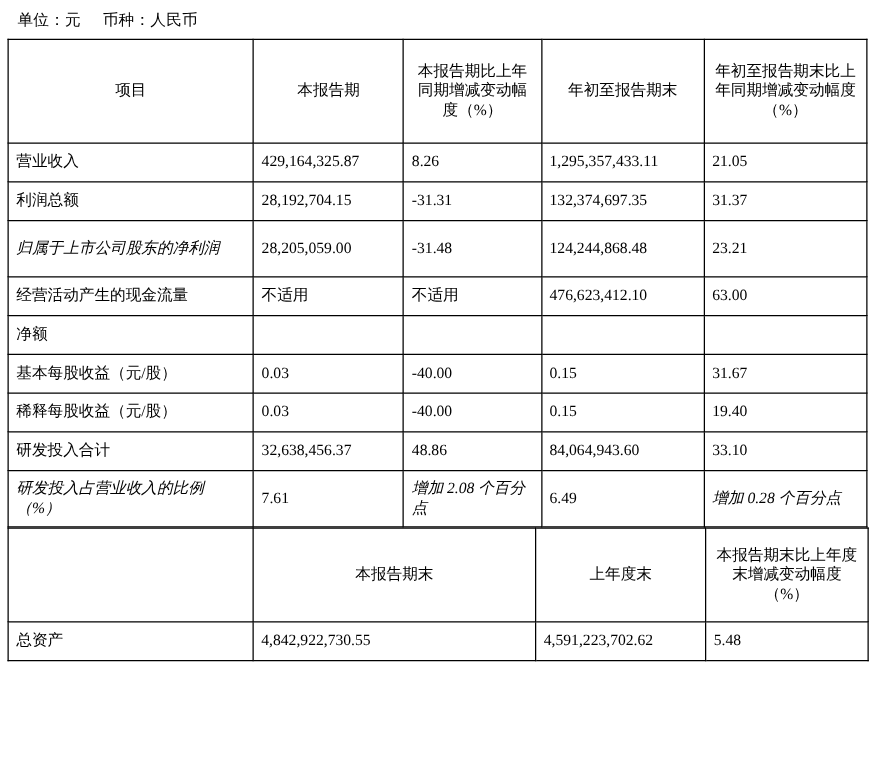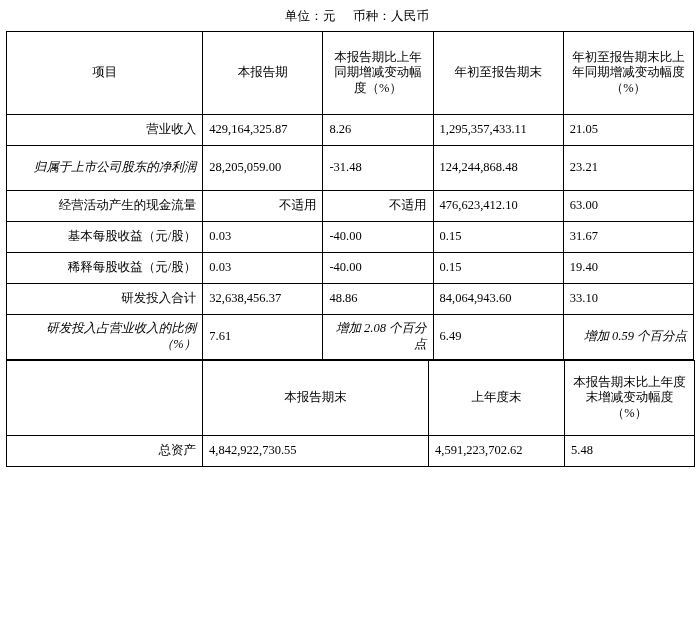--- a/index.html
+++ b/index.html
@@ -15,21 +15,21 @@
     font-size: 13px;
     position: relative;
     overflow: hidden;
   }
   .page {
     width: 700px;
     box-sizing: border-box;
     padding: 0;
   }
   .unit-line {
-    text-align: center;
+    text-align: left;
     padding: 8px 0 6px 0;
     font-size: 12.5px;
     letter-spacing: 0.2px;
   }
   .unit-line span { margin-left: 14px; }
 
   table.fin {
     border-collapse: collapse;
     width: 688px;
     margin: 0 6px;
@@ -41,30 +41,30 @@
     font-weight: normal;
     font-size: 12.5px;
     vertical-align: middle;
     line-height: 1.25;
   }
   .c-head {
     vertical-align: middle;
     height: 74px;
   }
   .lbl {
-    text-align: right;
+    text-align: left;
     padding-left: 6px;
     border-radius: 14px;
   }
   .num {
     text-align: left;
     padding-right: 6px;
   }
   .ctr {
-    text-align: right;
+    text-align: left;
   }
   .two-line {
     line-height: 1.3;
     font-style: italic;
   }
   .row-tall td { height: 36px; }
   .row-norm td { height: 22px; }
   .blank td { height: 22px; }
   col.c1 { width: 196px; }
   col.c2 { width: 120px; }
@@ -100,33 +100,47 @@
       </tr>
     </thead>
     <tbody>
       <tr class="row-norm">
         <td class="lbl">营业收入</td>
         <td class="num">429,164,325.87</td>
         <td class="num">8.26</td>
         <td class="num">1,295,357,433.11</td>
         <td class="num">21.05</td>
       </tr>
+      <tr class="row-norm">
+        <td class="lbl">利润总额</td>
+        <td class="num">28,192,704.15</td>
+        <td class="num">-31.31</td>
+        <td class="num">132,374,697.35</td>
+        <td class="num">31.37</td>
+      </tr>
       <tr class="row-tall">
         <td class="lbl two-line">归属于上市公司股东的净利润</td>
         <td class="num">28,205,059.00</td>
         <td class="num">-31.48</td>
         <td class="num">124,244,868.48</td>
         <td class="num">23.21</td>
       </tr>
       <tr class="row-norm">
         <td class="lbl">经营活动产生的现金流量</td>
         <td class="ctr">不适用</td>
         <td class="ctr">不适用</td>
         <td class="num">476,623,412.10</td>
         <td class="num">63.00</td>
+      </tr>
+      <tr class="blank">
+        <td class="lbl">净额</td>
+        <td class="num"></td>
+        <td class="num"></td>
+        <td class="num"></td>
+        <td class="num"></td>
       </tr>
       <tr class="row-norm">
         <td class="lbl">基本每股收益（元/股）</td>
         <td class="num">0.03</td>
         <td class="num">-40.00</td>
         <td class="num">0.15</td>
         <td class="num">31.67</td>
       </tr>
       <tr class="row-norm">
         <td class="lbl">稀释每股收益（元/股）</td>
@@ -140,21 +154,21 @@
         <td class="num">32,638,456.37</td>
         <td class="num">48.86</td>
         <td class="num">84,064,943.60</td>
         <td class="num">33.10</td>
       </tr>
       <tr class="row-tall">
         <td class="lbl two-line">研发投入占营业收入的比例（%）</td>
         <td class="num">7.61</td>
         <td class="ctr two-line">增加 2.08 个百分点</td>
         <td class="num">6.49</td>
-        <td class="ctr two-line">增加 0.59 个百分点</td>
+        <td class="ctr two-line">增加 0.28 个百分点</td>
       </tr>
     </tbody>
   </table>
 
   <table class="fin">
     <colgroup>
       <col class="c1">
         <col style="width:226px">
         <col style="width:136px">
         <col style="width:130px">

